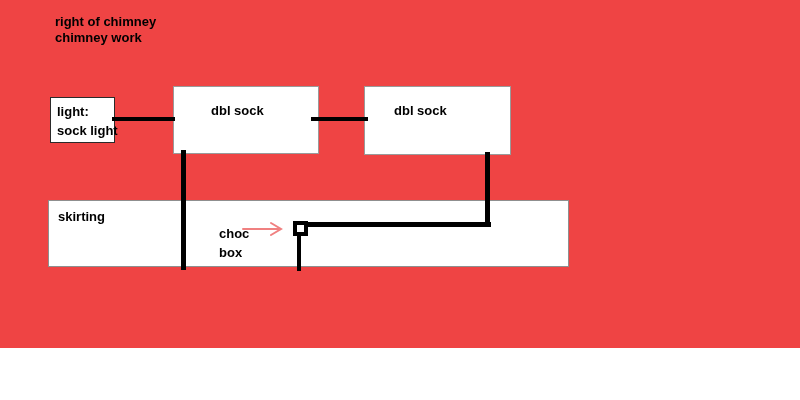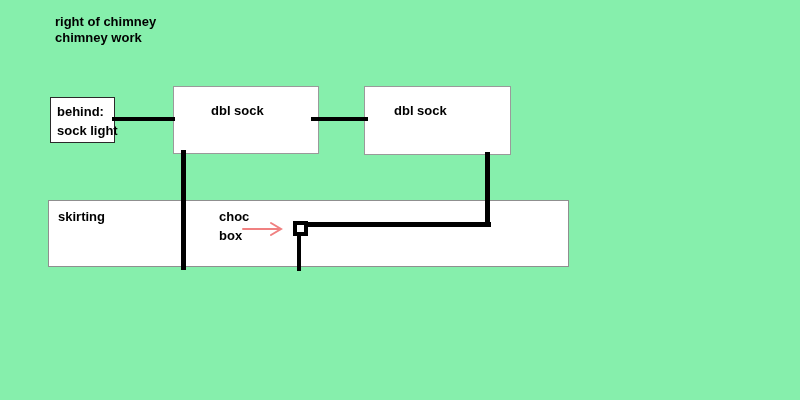--- a/index.html
+++ b/index.html
@@ -3,22 +3,22 @@
 <meta charset="utf-8">
 <style>
   html, body {
     margin: 0;
     padding: 0;
     background: #ffffff;
   }
   .canvas {
     position: relative;
     width: 800px;
-    height: 400px;
-    background: #86efac;
+    height: 348px;
+    background: #ef4444;
     font-family: "Liberation Sans", sans-serif;
     color: #000000;
     overflow: hidden;
   }
   .txt {
     font-weight: bold;
     font-size: 13px;
     line-height: 19px;
     white-space: nowrap;
   }
@@ -65,21 +65,21 @@
     left: 48px;
     top: 200px;
     width: 521px;
     height: 67px;
     border: 1px solid #8f8f8f;
     padding: 6px 0 0 9px;
   }
   .choc-label {
     position: absolute;
     left: 219px;
-    top: 207px;
+    top: 224px;
     z-index: 2;
   }
   .wire {
     position: absolute;
     background: #000000;
     z-index: 2;
   }
   .wire-switch-socket1 { left: 112px; top: 117px; width: 63px;  height: 4px; }
   .wire-socket1-socket2 { left: 311px; top: 117px; width: 57px; height: 4px; }
   .wire-socket1-down { left: 181px; top: 150px; width: 5px; height: 120px; }
@@ -108,21 +108,21 @@
 <body>
 
 <div class="canvas">
 
   <div class="note">
     <div>right of chimney</div>
     <div>chimney work</div>
   </div>
 
   <div class="box txt switch-box">
-    <div>behind:</div>
+    <div>light:</div>
     <div>sock light</div>
   </div>
 
   <div class="box txt socket1">
     <span>dbl sock</span>
   </div>
 
   <div class="box txt socket2">
     <span>dbl sock</span>
   </div>

